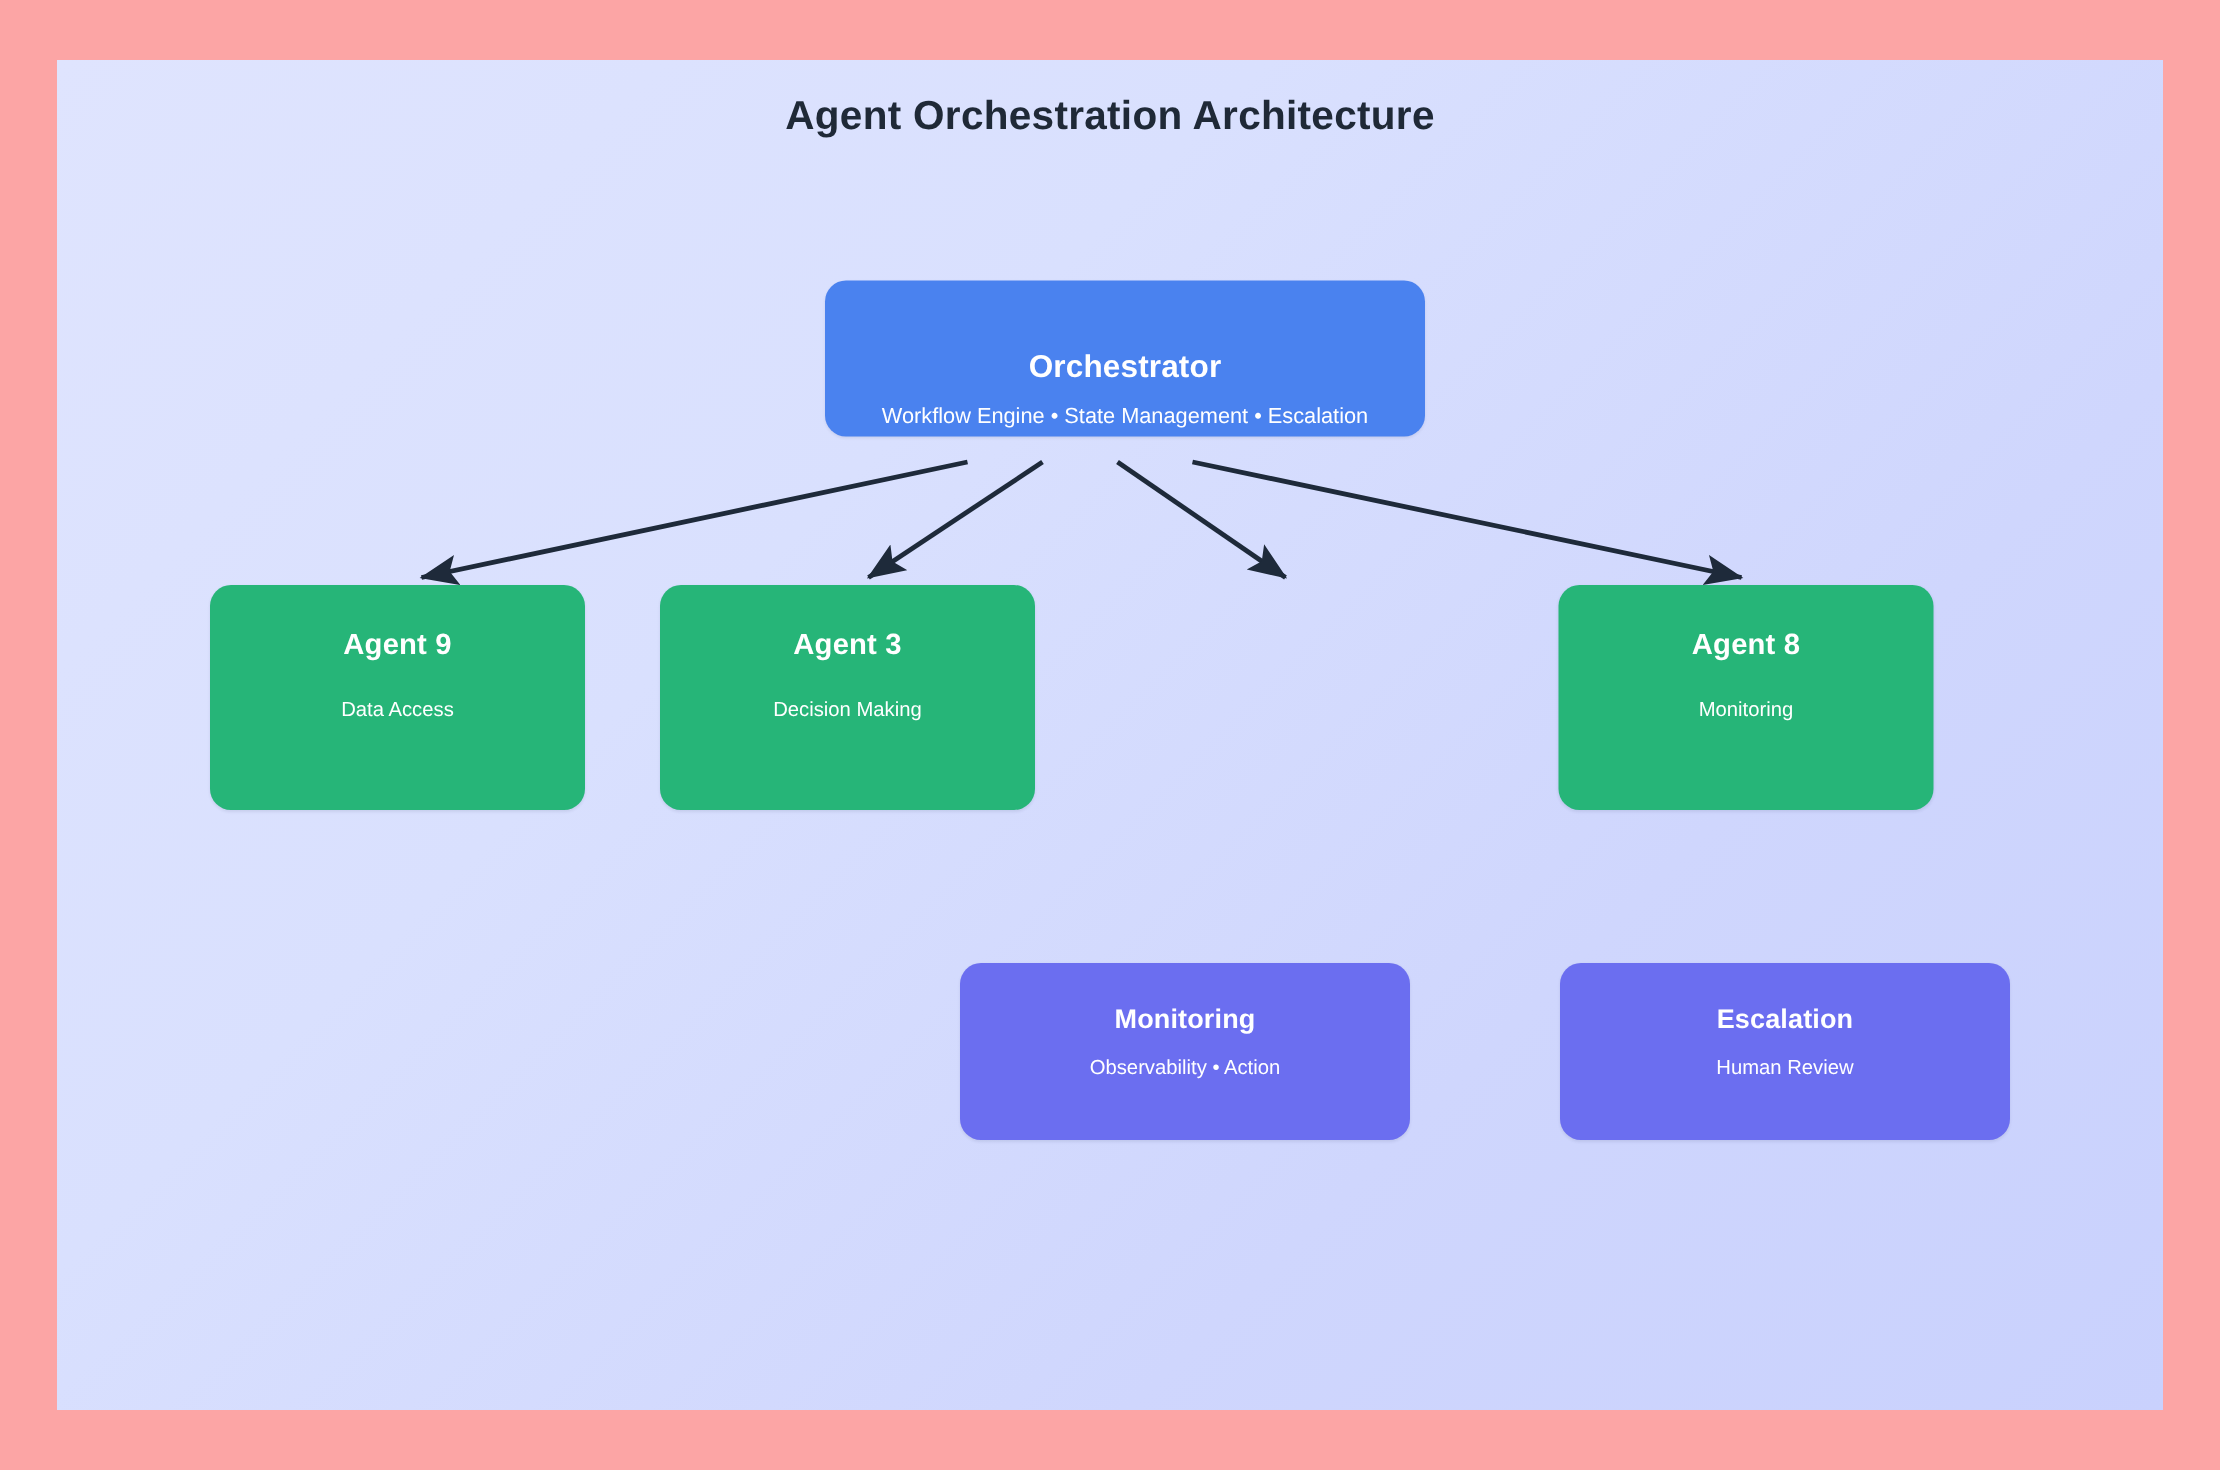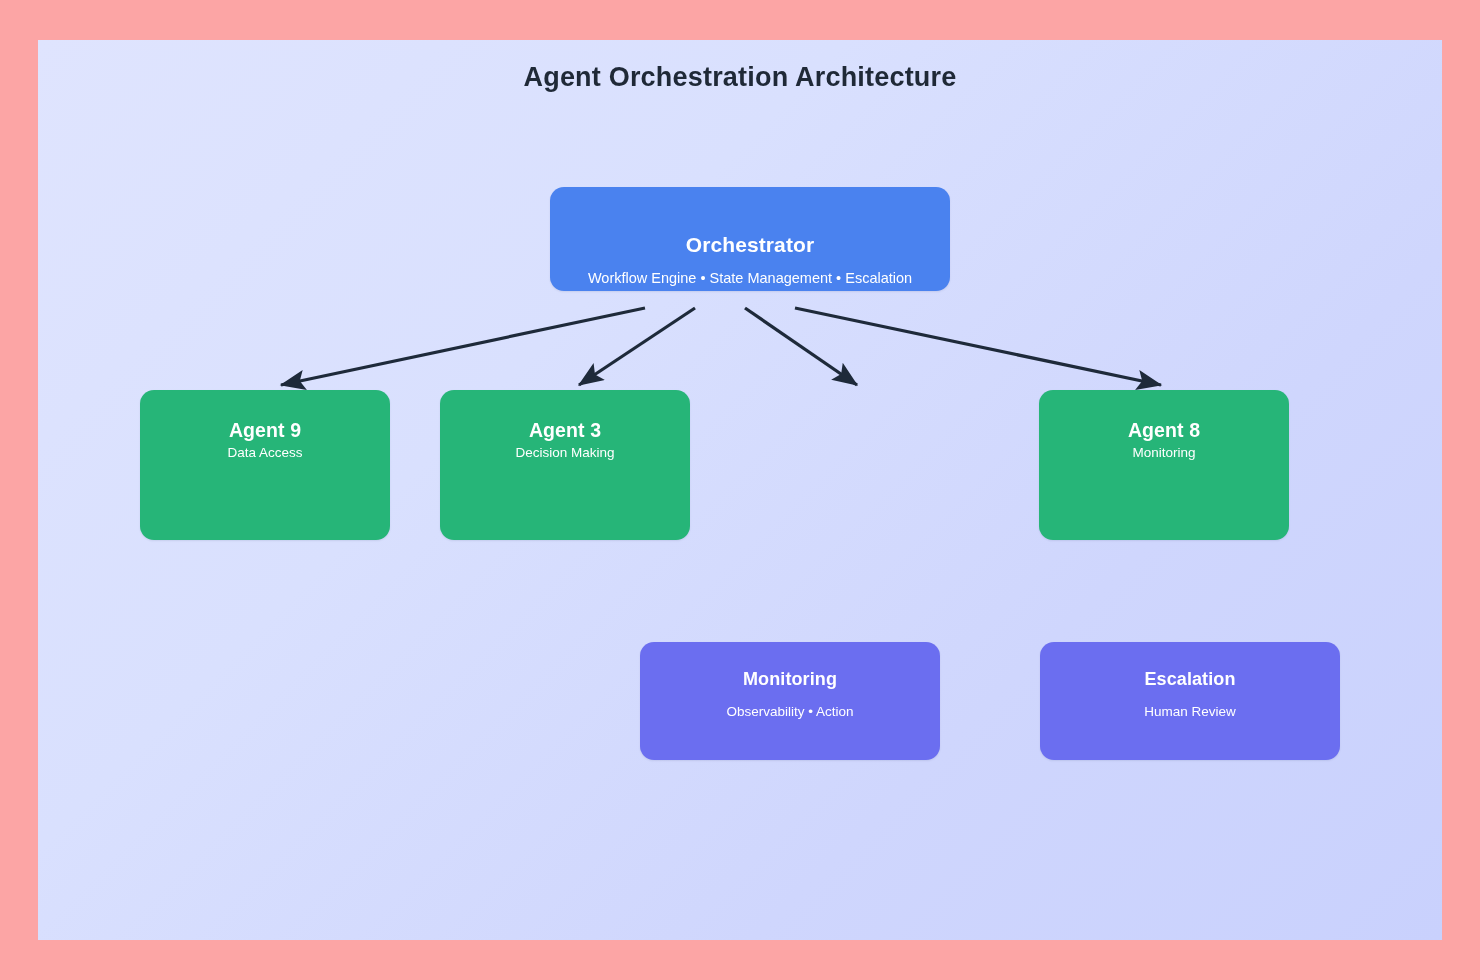--- a/index.html
+++ b/index.html
@@ -84,21 +84,21 @@
 
   
   .agent-node {
     top: 350px;
     width: 250px;
     height: 150px;
     background: #26b578;
     padding-top: 30px;
   }
   .agent-node .node-title { font-size: 19.5px; }
-  .agent-node .node-sub { font-size: 13.5px; margin-top: 4px; }
+  .agent-node .node-sub { font-size: 13.5px; margin-top: 24px; }
 
   #node-agent-1 { left: 102px; }
   #node-agent-2 { left: 402px; }
   #node-agent-3 { left: 701px; }
   #node-agent-4 { left: 1001px; }
 
   
   .support-node {
     top: 602px;
     width: 300px;

